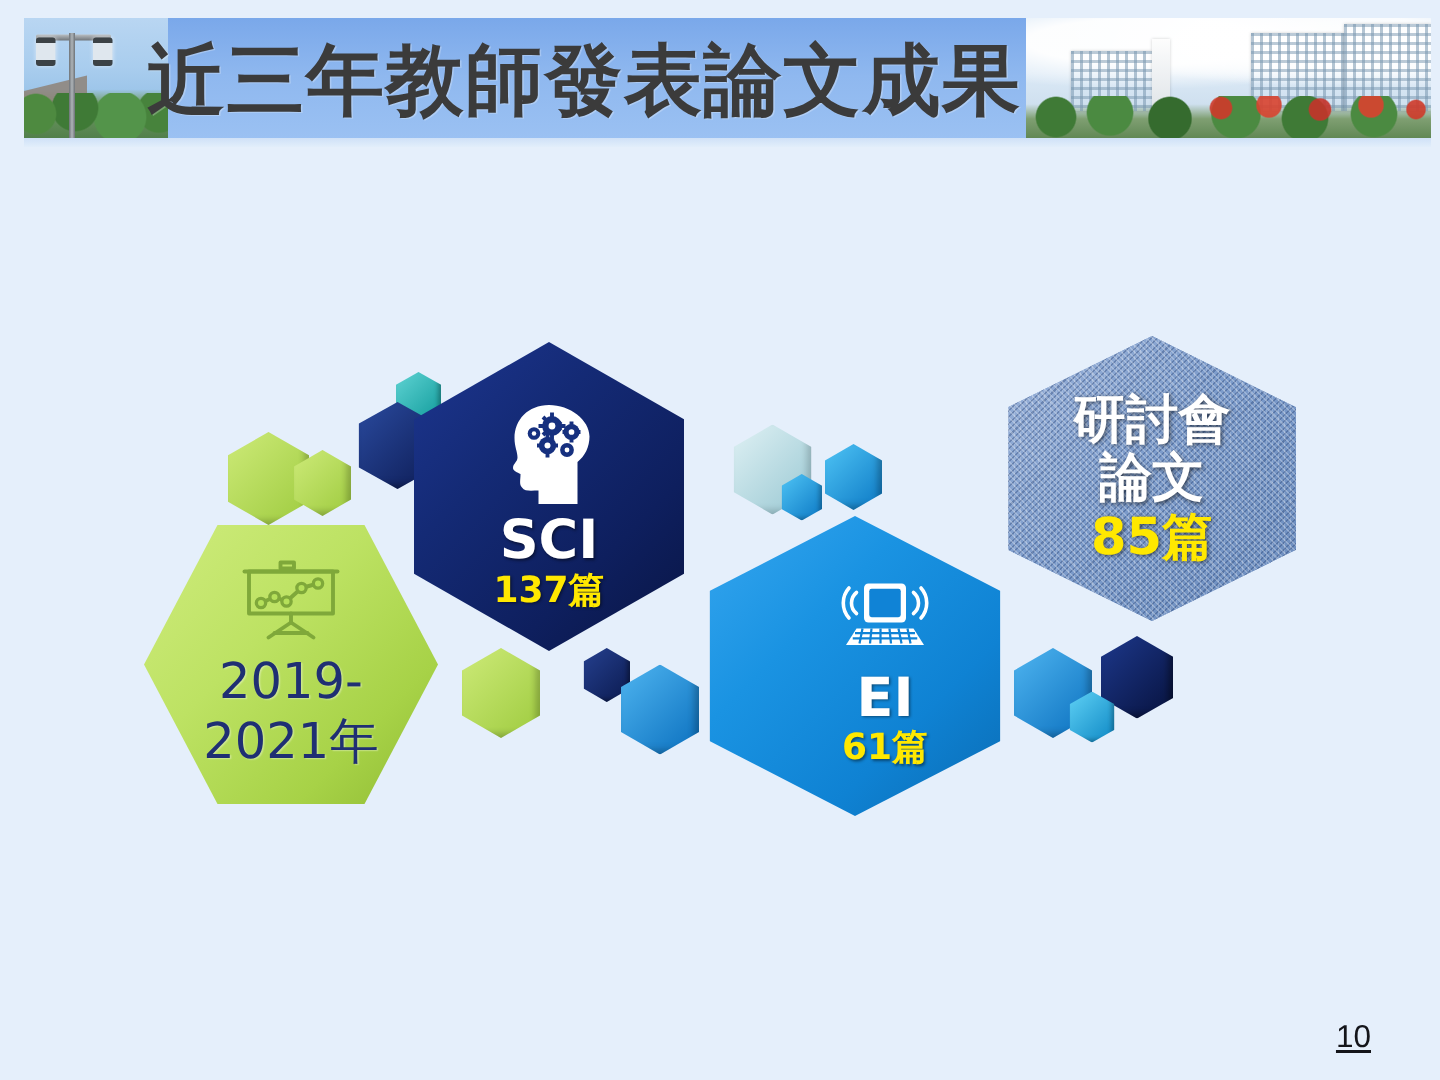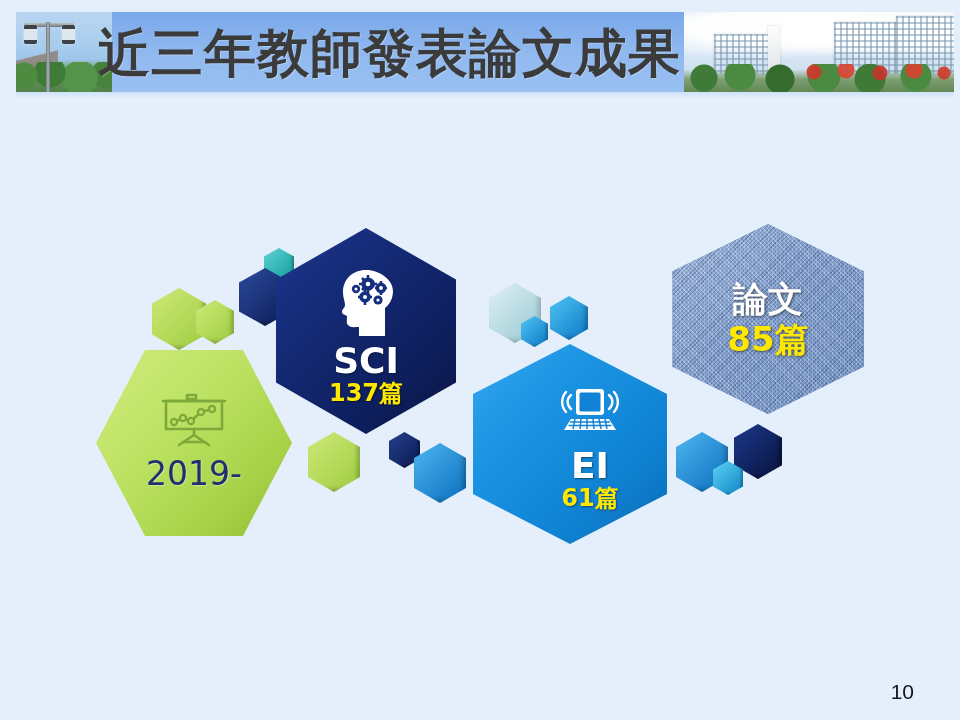--- a/index.html
+++ b/index.html
@@ -128,21 +128,21 @@
     text-align:center;text-shadow:1px 1px 3px rgba(0,0,0,.55);
   }
   .hx-cjk-count{
     font-size:34px;font-weight:bold;color:#ffe800;line-height:1.12;
     text-align:right;text-shadow:1px 1px 3px rgba(0,0,0,.55);
   }
   .icon-wrap{margin-bottom:6px;display:block;line-height:0;}
   
   .page-num{
     position:absolute;right:46px;bottom:16px;
-    font-size:21px;color:#14151a;font-family:"Liberation Sans",sans-serif;
+    font-size:21px;color:#14151a;font-family:"Liberation Sans",sans-serif;text-decoration:underline;
   }
 </style>
 </head>
 <body>
 
 <div class="banner">
 
   <div class="photo-left">
     <div class="roof"></div>
     <div class="foliage"></div>
@@ -212,20 +212,21 @@
           <circle cx="17" cy="30" r="3.1"></circle>
             <circle cx="26" cy="26" r="3.1"></circle>
           <circle cx="34" cy="29" r="3.1"></circle>
             <circle cx="44" cy="20" r="3.1"></circle>
           <circle cx="55" cy="17" r="3.1"></circle>
         </g>
       </svg>
     </span>
     <div class="hx-years">
       <div>2019-</div>
+      <div>2021年</div>
     </div>
   </div>
 </div>
 
 <div class="hex" style="left:276px;top:228px;width:180px;height:206px;
             background:linear-gradient(135deg,#1d3690 0%,#142a75 35%,#0e1f5e 70%,#091544 100%);
             box-shadow:3px 4px 7px rgba(0,0,0,.33);">
   <div class="hex-inner" style="padding-top:8px;">
     <span class="icon-wrap">
       <svg width="74" height="72" viewBox="0 0 74 72" aria-hidden="true">
@@ -289,19 +290,20 @@
 <div class="hex" style="left:672px;top:224px;width:192px;height:190px;
             background-color:#7d9ccb;
             background-image:
               repeating-linear-gradient(45deg,rgba(255,255,255,.26) 0 1px,transparent 1px 3px),
               repeating-linear-gradient(-45deg,rgba(20,45,95,.30) 0 1px,transparent 1px 3px),
               repeating-linear-gradient(90deg,rgba(255,255,255,.18) 0 1px,transparent 1px 4px),
               linear-gradient(135deg,#9ab2d9 0%,#7d9ccb 45%,#6b8cbd 100%);
             box-shadow:3px 4px 7px rgba(0,0,0,.3);">
   <div class="hex-inner">
     <div class="hx-cjk">
+      <div>研討會</div>
       <div>論文</div>
     </div>
     <div class="hx-cjk-count">85篇</div>
   </div>
 </div>
 
 <div class="page-num">10</div>
 
 </body></html>

